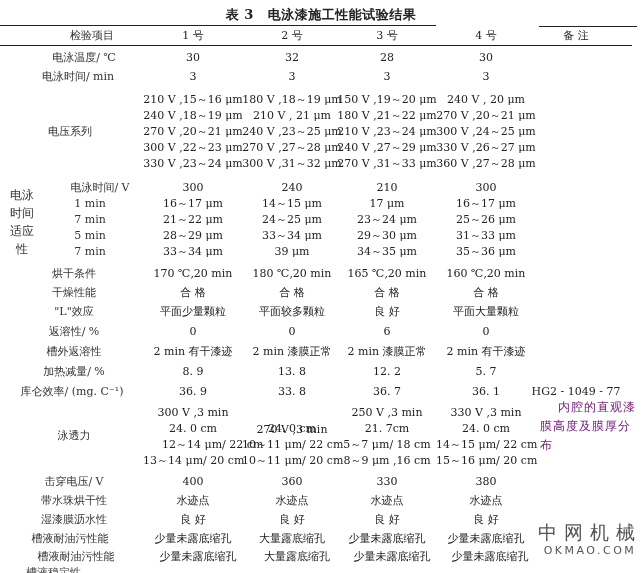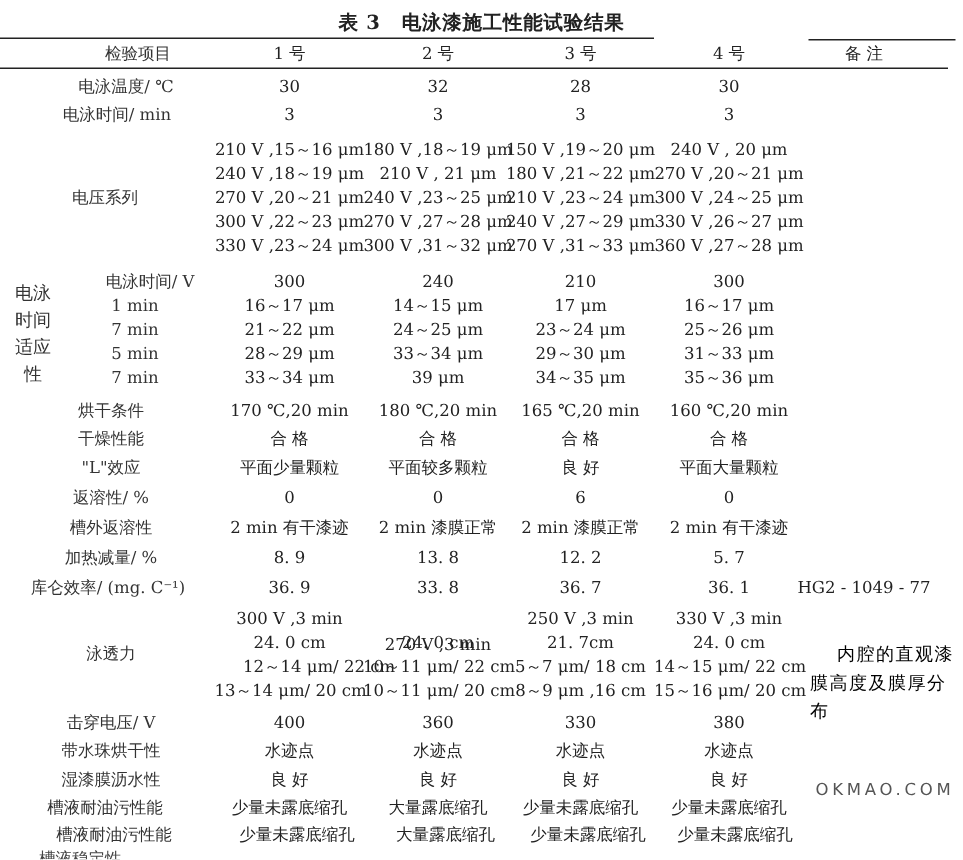--- a/index.html
+++ b/index.html
@@ -28,22 +28,22 @@
   .c3 { left: 337px; width: 100px; }
   .c4 { left: 436px; width: 100px; }
   .c5 { left: 528px; width: 96px; }
   .label { color: #333; }
 
   .side-label {
     position: absolute; left: 10px; top: 186px; width: 24px;
     font-size: 12px; line-height: 18px; text-align: center; color: #333;
   }
   .note {
-    position: absolute; left: 540px; top: 427px; width: 96px;
-    font-size: 12px; line-height: 19px; color: #000000; letter-spacing: 1px;
+    position: absolute; left: 540px; top: 398px; width: 96px;
+    font-size: 12px; line-height: 19px; color: #701a75; letter-spacing: 1px;
     text-indent: 18px; white-space: normal;
   }
   .watermark {
     position: absolute; left: 538px; top: 520px; width: 104px;
     text-align: center; font-family: "DejaVu Sans", sans-serif; color: #555;
   }
   .watermark .cn { font-size: 19px; letter-spacing: 7px; line-height: 24px; }
   .watermark .en { font-size: 11px; letter-spacing: 2.5px; line-height: 14px; }
   .cut-row {
     position: absolute; top: 566px; left: 26px; font-size: 11px; color: #444;
@@ -225,14 +225,15 @@
 
 <div class="cell c0 label" style="top:549px; left:-4px;">槽液耐油污性能</div>
 <div class="cell c1" style="top:549px; left:148px;">少量未露底缩孔</div>
 <div class="cell c2" style="top:549px; left:247px;">大量露底缩孔</div>
 <div class="cell c3" style="top:549px; left:342px;">少量未露底缩孔</div>
 <div class="cell c4" style="top:549px; left:440px;">少量未露底缩孔</div>
 
 <div class="cut-row">槽液稳定性</div>
 
 <div class="watermark">
+  <div class="cn">中网机械</div>
   <div class="en">OKMAO.COM</div>
 </div>
 
 </body></html>

